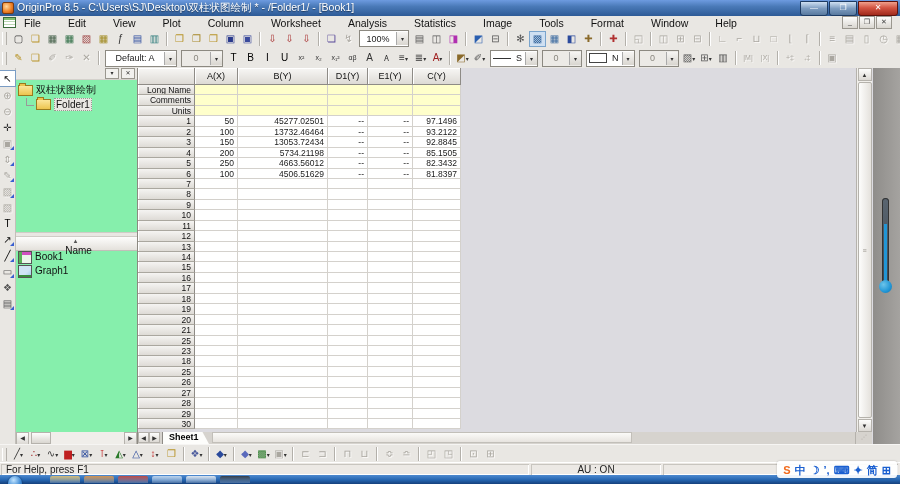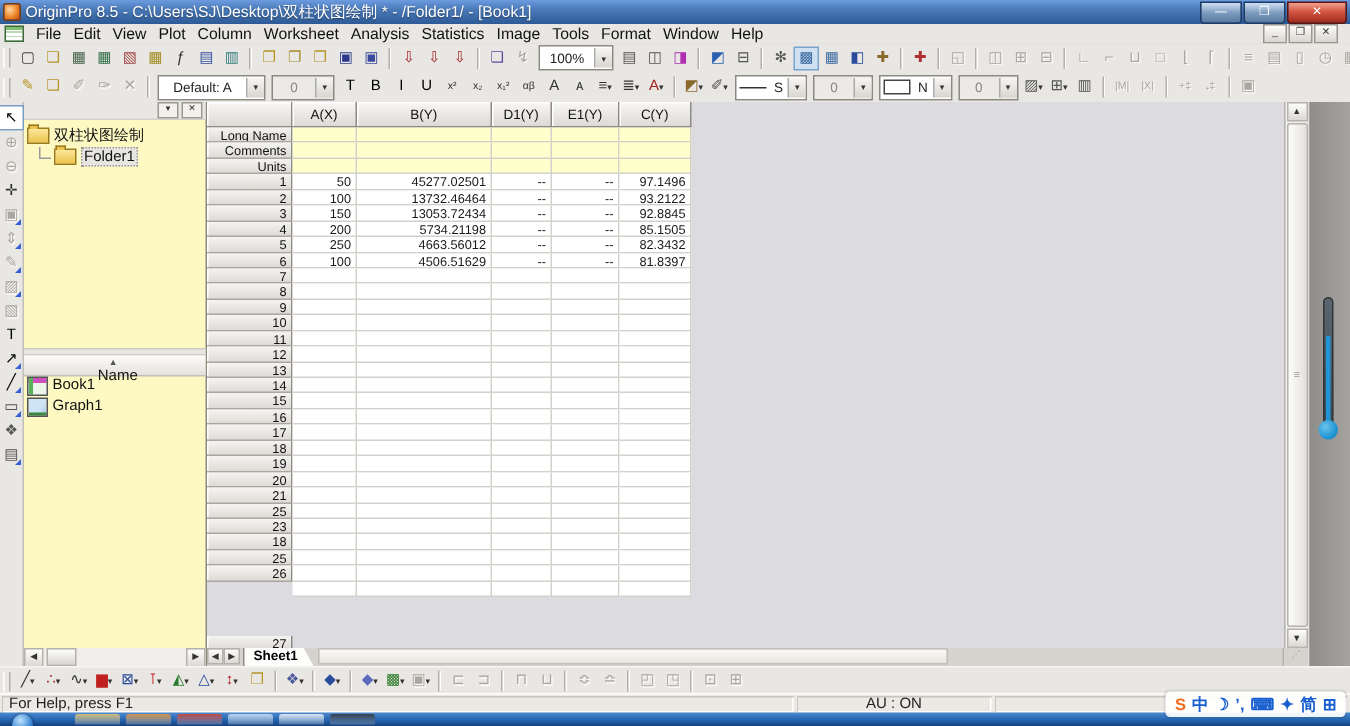--- a/index.html
+++ b/index.html
@@ -17,21 +17,21 @@
     background:linear-gradient(#cfe0f2,#7d9cc0 50%,#58799e);color:#fff;font-size:8px;line-height:12px;text-align:center;}
   .wbtn.close{width:38px;background:linear-gradient(#f0a08c,#d35442 45%,#a02a1c);border-color:#5e120c;}
 
   
   .menubar{position:absolute;left:0;top:16px;width:900px;height:13px;background:#e9e7e3;border-bottom:1px solid #cfcdc8;
     display:flex;align-items:center;font-size:10.5px;color:#111;}
   .doc-icon{width:11px;height:9px;margin:0 4px 0 3px;flex:none;border:1px solid #3a6a3a;
     background:
       linear-gradient(#7fbf6f 0 2px,transparent 2px),
       repeating-linear-gradient(0deg,#fff 0 2px,#bcd8b4 2px 3px);}
-  .menu-items{display:flex;flex:1;}
+  .menu-items{display:flex;flex:1;gap:19px;}
   .menu-item{padding:0 4px;white-space:nowrap;}
   .child-controls{display:flex;margin-right:8px;}
   .cbtn{width:14px;height:11px;margin-left:1px;border:1px solid #9a978f;background:linear-gradient(#fdfdfc,#d9d6d0);
     font-size:7px;line-height:10px;text-align:center;color:#444;}
 
   
   .tb{position:absolute;left:0;width:900px;background:#e9e7e3;display:flex;align-items:center;border-bottom:1px solid #d4d1cc;}
   .tb.row1{top:29px;height:19px;}
   .tb.row2{top:48px;height:20px;}
   .tb.row3{top:444px;height:18px;border-top:1px solid #f6f5f3;}
@@ -55,21 +55,21 @@
   .line-sample{display:inline-block;width:18px;height:1px;background:#333;margin:0 2px;}
   .border-sample{display:inline-block;width:16px;height:8px;border:1px solid #444;background:#fff;margin:0 2px;}
 
   
   .main{position:absolute;left:0;top:68px;width:900px;height:376px;background:#a8a5a0;}
   .palette{position:absolute;left:0;top:0;width:16px;height:376px;background:#e9e7e3;border-right:1px solid #c2bfb9;
     display:flex;flex-direction:column;align-items:center;padding-top:2px;box-sizing:border-box;}
   .palette .tb-icon{width:15px;height:15px;margin-bottom:1px;}
   .palette .tb-icon.active{background:#fff;border:1px solid #7a9cc4;}
 
-  .pe{position:absolute;left:16px;top:0;width:122px;height:376px;background:#fef9c3;border-right:1px solid #8c8981;box-sizing:border-box;}
+  .pe{position:absolute;left:16px;top:0;width:122px;height:376px;background:#86efac;border-right:1px solid #8c8981;box-sizing:border-box;}
   .pe-top{height:11px;display:flex;justify-content:flex-end;align-items:center;background:#e9e7e3;border-bottom:1px solid #d4d1cc;}
   .pe-btn{width:12px;height:9px;margin-right:2px;border:1px solid #9a978f;background:#f2f1ee;font-size:6px;line-height:8px;text-align:center;color:#333;}
   .pe-tree{height:152px;padding:3px 2px;font-size:10px;color:#111;box-sizing:border-box;}
   .tree-row{display:flex;align-items:center;height:14px;white-space:nowrap;}
   .tree-row.child{padding-left:8px;}
   .elbow{width:7px;height:7px;border-left:1px solid #999;border-bottom:1px solid #999;margin:-4px 2px 0 0;flex:none;}
   .folder-icon{position:relative;width:13px;height:9px;background:linear-gradient(#fbe69a,#ecc44e);border:1px solid #9a7a1e;margin-right:3px;flex:none;}
   .folder-icon::before{content:"";position:absolute;left:0;top:-3px;width:5px;height:2px;background:#ecc44e;border:1px solid #9a7a1e;border-bottom:none;}
   .tree-label.sel{background:#e8e6e2;border:1px dotted #9a978f;padding:0 1px;}
   .pe-split{height:3px;background:#e9e7e3;border-top:1px solid #cfccc6;border-bottom:1px solid #cfccc6;}
@@ -811,21 +811,21 @@
           </div>
           <div class="ws-row">
             <span class="ws-cell rowhead" style="width: 57px; height: 10.45px;">26</span>
             <span class="ws-cell dcell" style="width: 43px; height: 10.45px;"></span>
             <span class="ws-cell dcell" style="width: 90px; height: 10.45px;"></span>
             <span class="ws-cell dcell" style="width: 40px; height: 10.45px;"></span>
             <span class="ws-cell dcell" style="width: 45px; height: 10.45px;"></span>
             <span class="ws-cell dcell" style="width: 48px; height: 10.45px;"></span>
           </div>
           <div class="ws-row">
-            <span class="ws-cell rowhead" style="width: 57px; height: 10.45px; margin-top: 36px;">27</span>
+            <span class="ws-cell rowhead" style="width: 57px; height: 10.45px;">27</span>
             <span class="ws-cell dcell" style="width: 43px; height: 10.45px;"></span>
             <span class="ws-cell dcell" style="width: 90px; height: 10.45px;"></span>
             <span class="ws-cell dcell" style="width: 40px; height: 10.45px;"></span>
             <span class="ws-cell dcell" style="width: 45px; height: 10.45px;"></span>
             <span class="ws-cell dcell" style="width: 48px; height: 10.45px;"></span>
           </div>
           <div class="ws-row">
             <span class="ws-cell rowhead" style="width: 57px; height: 10.45px;">28</span>
             <span class="ws-cell dcell" style="width: 43px; height: 10.45px;"></span>
             <span class="ws-cell dcell" style="width: 90px; height: 10.45px;"></span>

